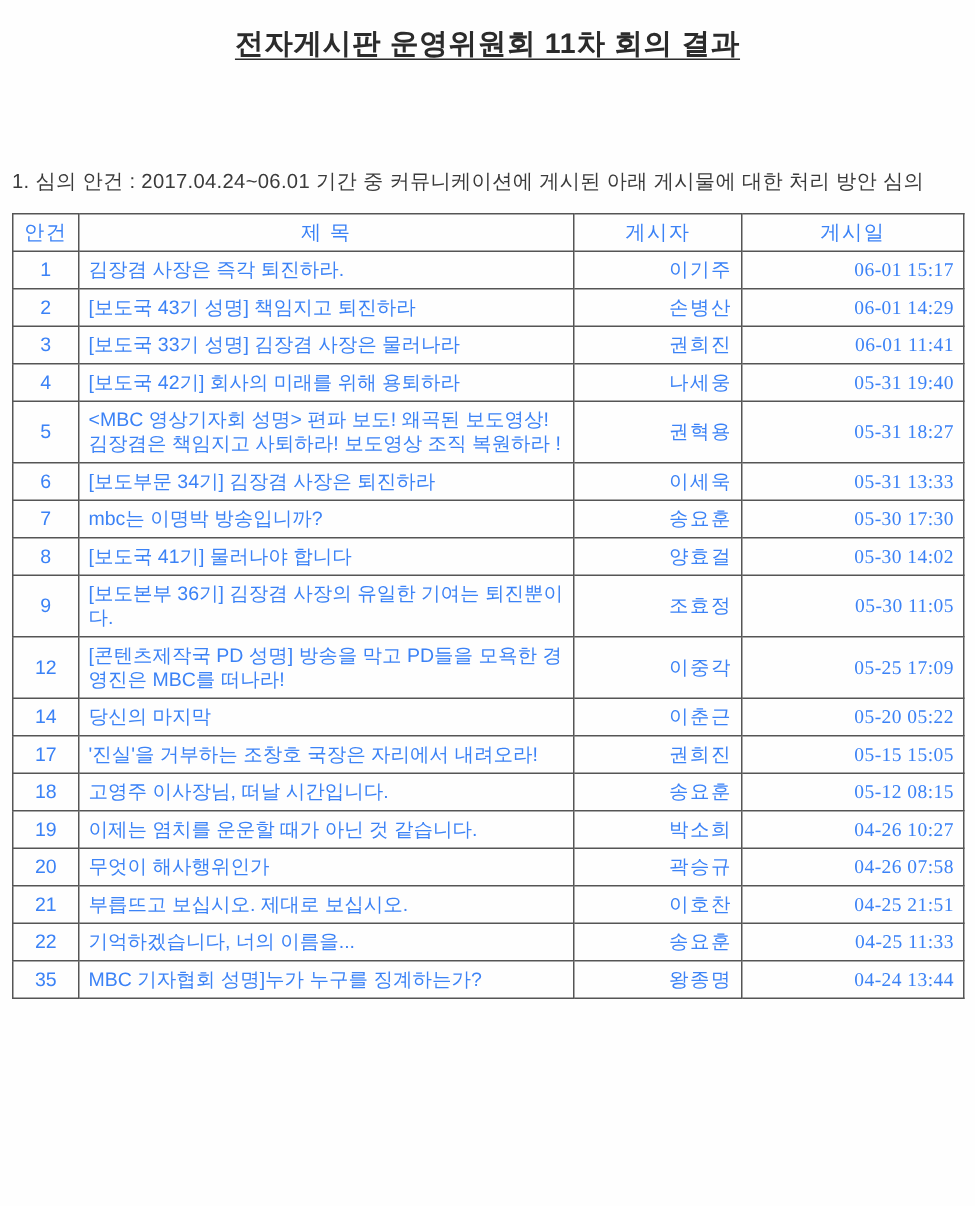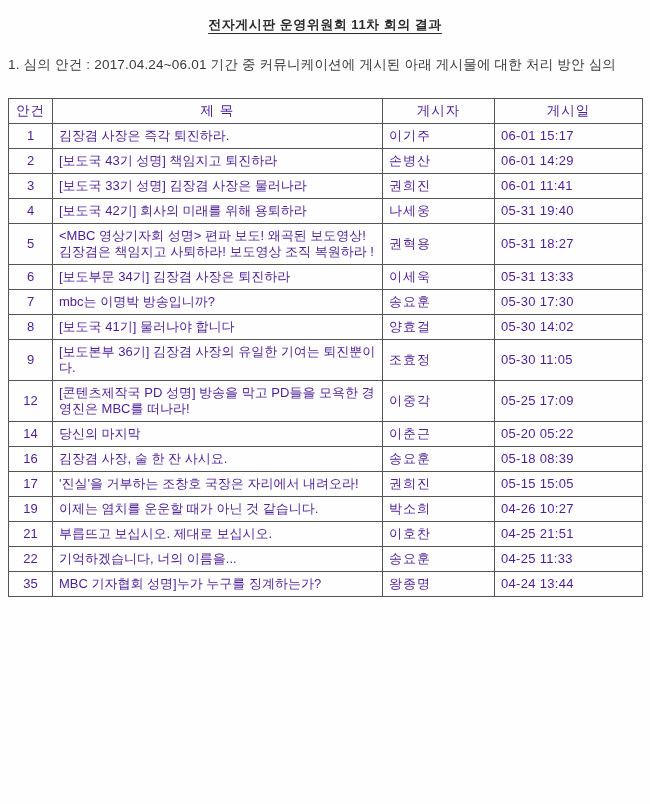--- a/index.html
+++ b/index.html
@@ -13,60 +13,60 @@
     width:650px;
     min-height:804px;
     margin:0 auto;
     background:var(--paper);
     color:var(--ink);
     font-family:"Liberation Sans","DejaVu Sans",sans-serif;
     padding:14px 8px 6px 8px;
   }
   .doc-title{
     text-align:center;
-    font-size:13px;
+    font-size:19px;
     font-weight:bold;
     letter-spacing:0.5px;
     text-decoration:underline;
     text-underline-offset:4px;
     color:#2b2b2b;
     margin-top:2px;
   }
   .agenda-line{
-    margin-top:22px;
+    margin-top:70px;
     font-size:13.5px;
     letter-spacing:0.2px;
     color:#3a3a3a;
     white-space:nowrap;
   }
   table.posts{
-    margin-top:24px;
+    margin-top:12px;
     width:634px;
     border-collapse:collapse;
     table-layout:fixed;
     font-size:13px;
-    color:#4c1d95;
+    color:#3b82f6;
   }
   table.posts th, table.posts td{
     border:1px solid var(--line);
     line-height:16px;
     padding:4px 6px;
     vertical-align:middle;
   }
   table.posts th{
     font-weight:normal;
     font-size:13.5px;
     text-align:center;
     padding:4px 2px;
     letter-spacing:1px;
   }
   td.c-no{ text-align:center; padding-left:2px; padding-right:2px; }
   td.c-title{ text-align:left; word-break:break-all; }
-  td.c-poster{ text-align:left; letter-spacing:1px; }
-  td.c-date{ text-align:left; letter-spacing:0.3px; }
+  td.c-poster{ text-align:right; letter-spacing:1px; }
+  td.c-date{ text-align:right; letter-spacing:0.3px;font-family:Liberation Serif, serif; }
 </style>
 </head>
 <body>
 
 <h1 class="doc-title">전자게시판 운영위원회 11차 회의 결과</h1>
 
 <p class="agenda-line">1. 심의 안건 : 2017.04.24~06.01 기간 중 커뮤니케이션에 게시된 아래 게시물에 대한 처리 방안 심의</p>
 
 <table class="posts">
   <colgroup>
@@ -158,42 +158,48 @@
 
 
   <tr>
     <td class="c-no">14</td>
     <td class="c-title">당신의 마지막</td>
     <td class="c-poster">이춘근</td>
     <td class="c-date">05-20 05:22</td>
   </tr>
 
 
-  <tr>
-    <td class="c-no">16</td>
-    <td class="c-title">김장겸 사장, 술 한 잔 사시요.</td>
-    <td class="c-poster">송요훈</td>
-    <td class="c-date">05-18 08:39</td>
-  </tr>
 
   <tr>
     <td class="c-no">17</td>
     <td class="c-title">'진실'을 거부하는 조창호 국장은 자리에서 내려오라!</td>
     <td class="c-poster">권희진</td>
     <td class="c-date">05-15 15:05</td>
   </tr>
 
+  <tr>
+    <td class="c-no">18</td>
+    <td class="c-title">고영주 이사장님, 떠날 시간입니다.</td>
+    <td class="c-poster">송요훈</td>
+    <td class="c-date">05-12 08:15</td>
+  </tr>
 
   <tr>
     <td class="c-no">19</td>
     <td class="c-title">이제는 염치를 운운할 때가 아닌 것 같습니다.</td>
     <td class="c-poster">박소희</td>
     <td class="c-date">04-26 10:27</td>
   </tr>
 
+  <tr>
+    <td class="c-no">20</td>
+    <td class="c-title">무엇이 해사행위인가</td>
+    <td class="c-poster">곽승규</td>
+    <td class="c-date">04-26 07:58</td>
+  </tr>
 
   <tr>
     <td class="c-no">21</td>
     <td class="c-title">부릅뜨고 보십시오. 제대로 보십시오.</td>
     <td class="c-poster">이호찬</td>
     <td class="c-date">04-25 21:51</td>
   </tr>
 
   <tr>
     <td class="c-no">22</td>

